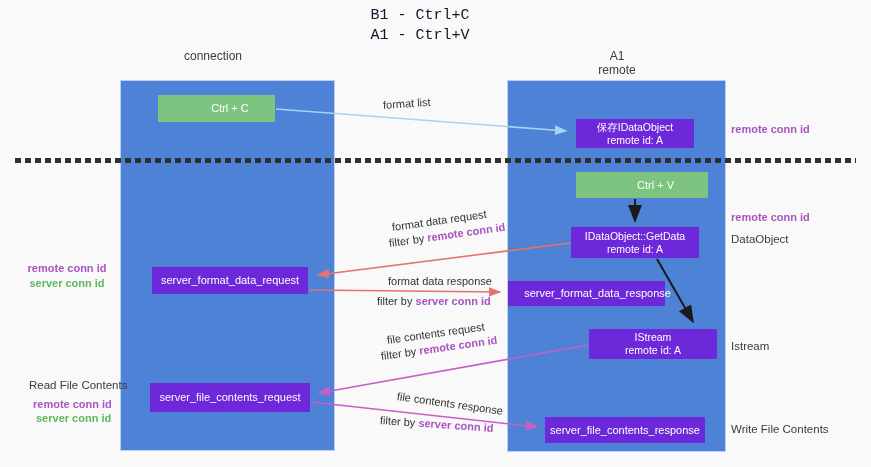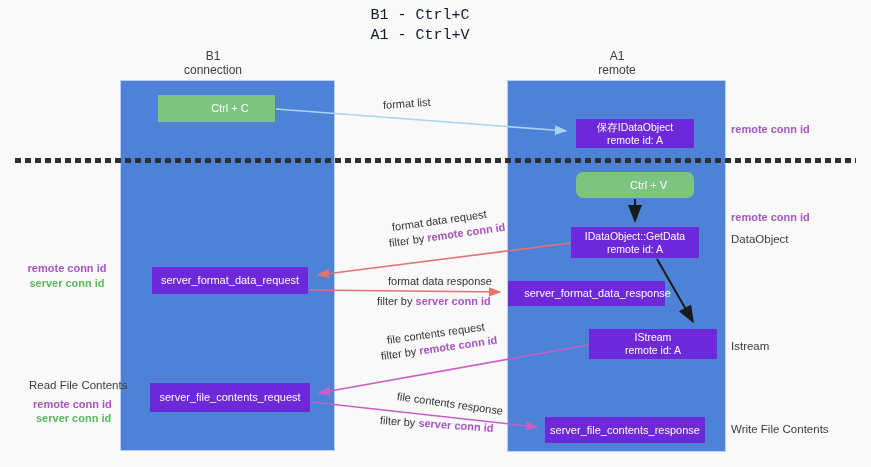--- a/index.html
+++ b/index.html
@@ -19,21 +19,21 @@
   .dashed{position:absolute;left:15px;top:158px;width:841px;height:5px;
           background:repeating-linear-gradient(90deg,#2f2f2f 0 6px,transparent 6px 10px);}
 
   .node{position:absolute;display:flex;flex-direction:column;align-items:center;justify-content:center;
         color:#fff;font-size:11px;line-height:13px;text-align:center;box-sizing:border-box;}
   .node.green{background:#7cc47f;padding-left:27px;}
   .node.orange{background:#6d28d9;}
 
   .n-ctrl-c{left:158px;top:95px;width:117px;height:27px;}
   .n-save{left:576px;top:119px;width:118px;height:29px;font-size:10.5px;}
-  .n-ctrl-v{left:576px;top:172px;width:118px;height:26px;border-radius:7px;}
+  .n-ctrl-v{left:576px;top:172px;width:132px;height:26px;}
   .n-getdata{left:571px;top:227px;width:128px;height:31px;font-size:10.5px;}
   .n-fmt-req{left:152px;top:267px;width:156px;height:27px;}
   .n-fmt-resp{left:508px;top:281px;width:157px;height:25px;padding-left:22px;}
   .n-istream{left:589px;top:329px;width:128px;height:30px;font-size:10.5px;}
   .n-file-req{left:150px;top:383px;width:160px;height:29px;}
   .n-file-resp{left:545px;top:417px;width:160px;height:26px;}
 
   .slabel{position:absolute;font-size:11px;white-space:nowrap;color:#3c3c3c;}
   .slabel.purple{color:#a855c0;font-weight:bold;}
   .slabel.green{color:#5cb85c;font-weight:bold;}
@@ -67,21 +67,20 @@
 <body>
 
 <div class="canvas">
 
   <div class="title">
     <div>B1 - Ctrl+C</div>
     <div>A1 - Ctrl+V</div>
   </div>
 
   <div class="lane-header b1">
-    <div>B1</div>
     <div>connection</div>
   </div>
   <div class="lane-header a1">
     <div>A1</div>
     <div>remote</div>
   </div>
 
   <div class="lane b1"></div>
   <div class="lane a1"></div>
 

